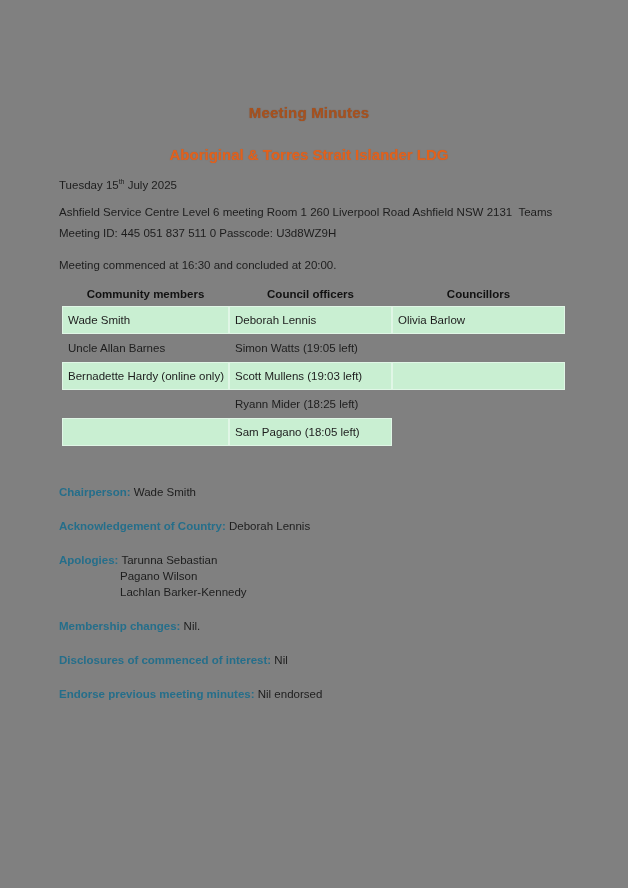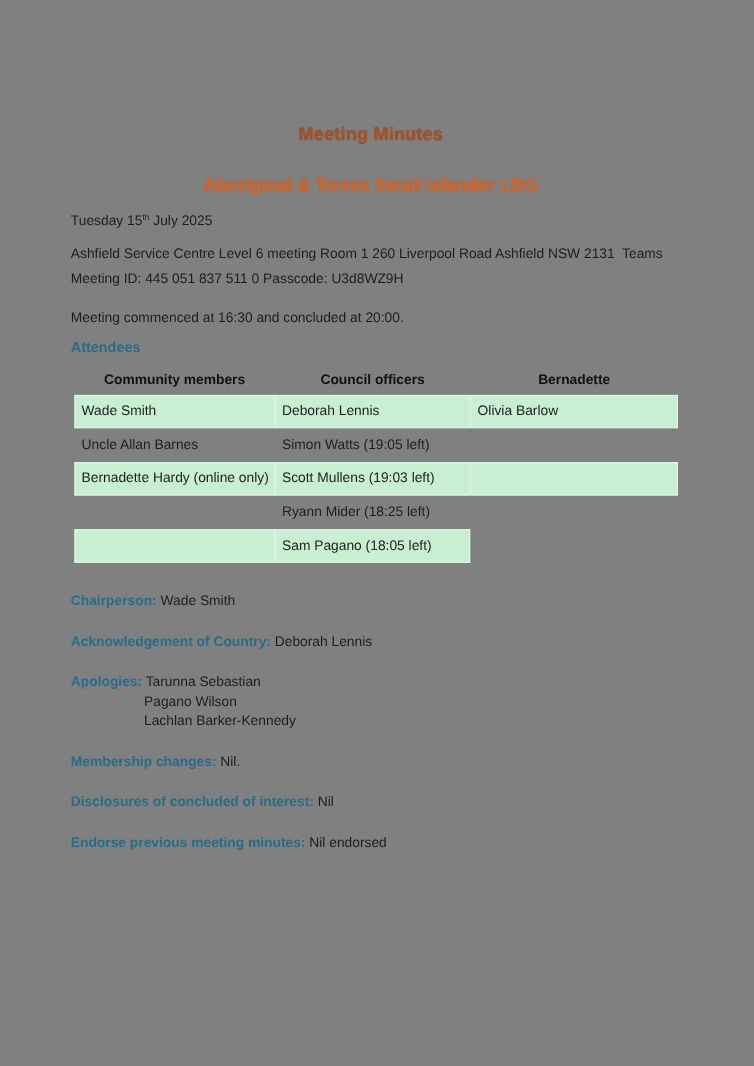--- a/index.html
+++ b/index.html
@@ -66,21 +66,21 @@
   }
   table.attendees td{
     padding:3px 6px;height:28px;box-sizing:border-box;
     vertical-align:middle;color:#1d1d1d;
     overflow:hidden;white-space:nowrap;
   }
   table.attendees td.green{
     background:#c9efd2;
     box-shadow:inset 0 0 0 1px #e0f6e6;
   }
-  #sections{margin-top:24px;}
+  #sections{margin-top:38px;}
   .section{
     margin-bottom:18px;
     font-size:11.5px;line-height:16px;
   }
   .sec-label{font-weight:bold;color:#256e8a;}
   .sec-value{color:#1d1d1d;}
   .indent-line{padding-left:61px;}
 </style>
 </head>
 <body>
@@ -90,33 +90,32 @@
   <h1 class="doc-title">Meeting Minutes</h1>
 
   <h2 class="doc-subtitle">Aboriginal &amp; Torres Strait Islander LDG</h2>
 
   <p class="date-line"><span>Tuesday 15</span><sup>th</sup><span> July 2025</span></p>
 
   <p class="venue-line">Ashfield Service Centre Level 6 meeting Room 1 260 Liverpool Road Ashfield NSW 2131  Teams Meeting ID: 445 051 837 511 0 Passcode: U3d8WZ9H</p>
 
   <p class="time-line">Meeting commenced at 16:30 and concluded at 20:00.</p>
 
-  <h3 class="teal-heading">Attendees</h3>
 
   <table class="attendees">
     <colgroup>
         <col class="c1">
         <col class="c2">
         <col class="c3">
       </colgroup>
     <thead>
         <tr id="attendees-head">
           <th>Community members</th>
           <th>Council officers</th>
-          <th>Bernadette</th>
+          <th>Councillors</th>
         </tr>
       </thead>
     <tbody id="attendees-body">
         <tr>
           <td class="green">Wade Smith</td>
           <td class="green">Deborah Lennis</td>
           <td class="green">Olivia Barlow</td>
         </tr>
         <tr>
           <td>Uncle Allan Barnes</td>
@@ -139,17 +138,17 @@
           <td></td>
         </tr>
       </tbody>
   </table>
 
   <div id="sections">
       <div class="section"><span class="sec-label">Chairperson:</span><span class="sec-value"> Wade Smith</span></div>
       <div class="section"><span class="sec-label">Acknowledgement of Country:</span><span class="sec-value"> Deborah Lennis</span></div>
       <div class="section"><span class="sec-label">Apologies:</span><span class="sec-value"> Tarunna Sebastian</span><div class="indent-line">Pagano Wilson</div><div class="indent-line">Lachlan Barker-Kennedy</div></div>
       <div class="section"><span class="sec-label">Membership changes:</span><span class="sec-value"> Nil.</span></div>
-      <div class="section"><span class="sec-label">Disclosures of concluded of interest:</span><span class="sec-value"> Nil</span></div>
+      <div class="section"><span class="sec-label">Disclosures of commenced of interest:</span><span class="sec-value"> Nil</span></div>
       <div class="section"><span class="sec-label">Endorse previous meeting minutes:</span><span class="sec-value"> Nil endorsed</span></div>
     </div>
 
 </div>
 
 </body></html>

